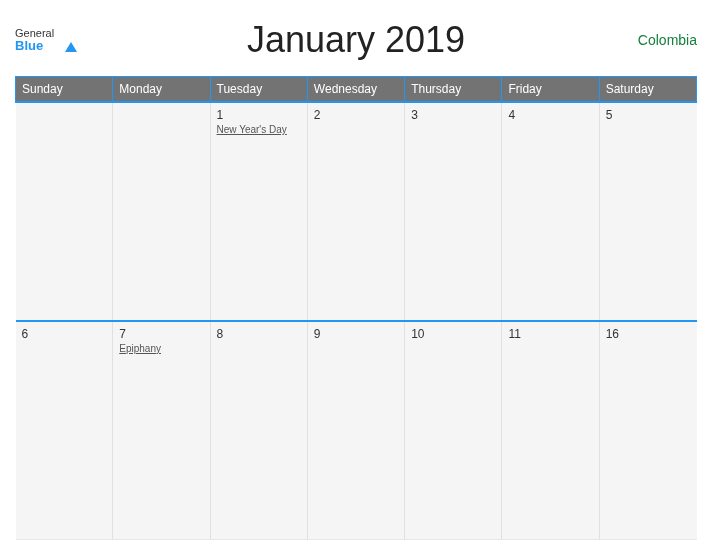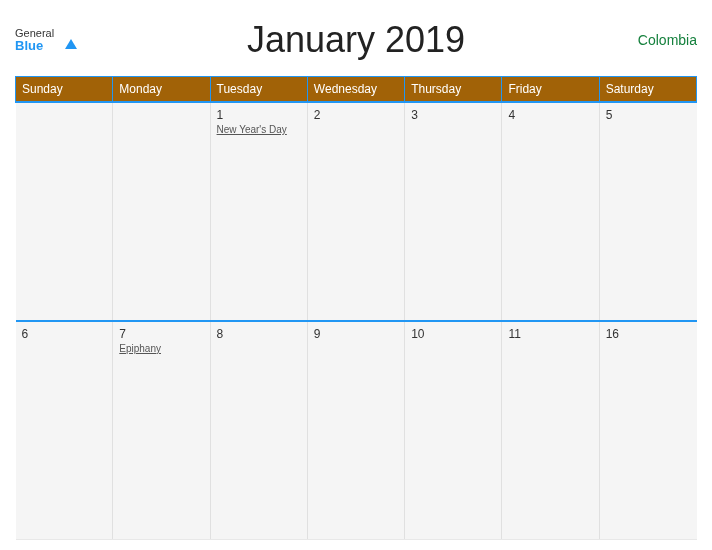--- a/index.html
+++ b/index.html
@@ -50,21 +50,21 @@
       width: 0;
       height: 0;
       border-left: 6px solid transparent;
       border-right: 6px solid transparent;
       border-bottom: 10px solid #2196F3;
       margin-left: 2px;
       vertical-align: middle;
     }
     .logo-row {
       display: flex;
-      align-items: flex-start;
+      align-items: flex-end;
       gap: 20px;
     }
     .month-title {
       font-size: 36px;
       font-weight: normal;
       color: #222;
       text-align: center;
     }
     .country {
       position: absolute;
@@ -73,21 +73,21 @@
       transform: translateY(-50%);
       font-size: 14px;
       color: #15803d;
     }
     .calendar-table {
       width: 100%;
       border-collapse: collapse;
       flex: 1;
     }
     .calendar-table thead tr th {
-      background: #a16207;
+      background: #737373;
       color: #fff;
       font-size: 12px;
       font-weight: normal;
       text-align: left;
       padding: 5px 6px;
       border: 1px solid #2196F3;
     }
     .calendar-table tbody tr {
       border-top: 2px solid #2196F3;
     }

